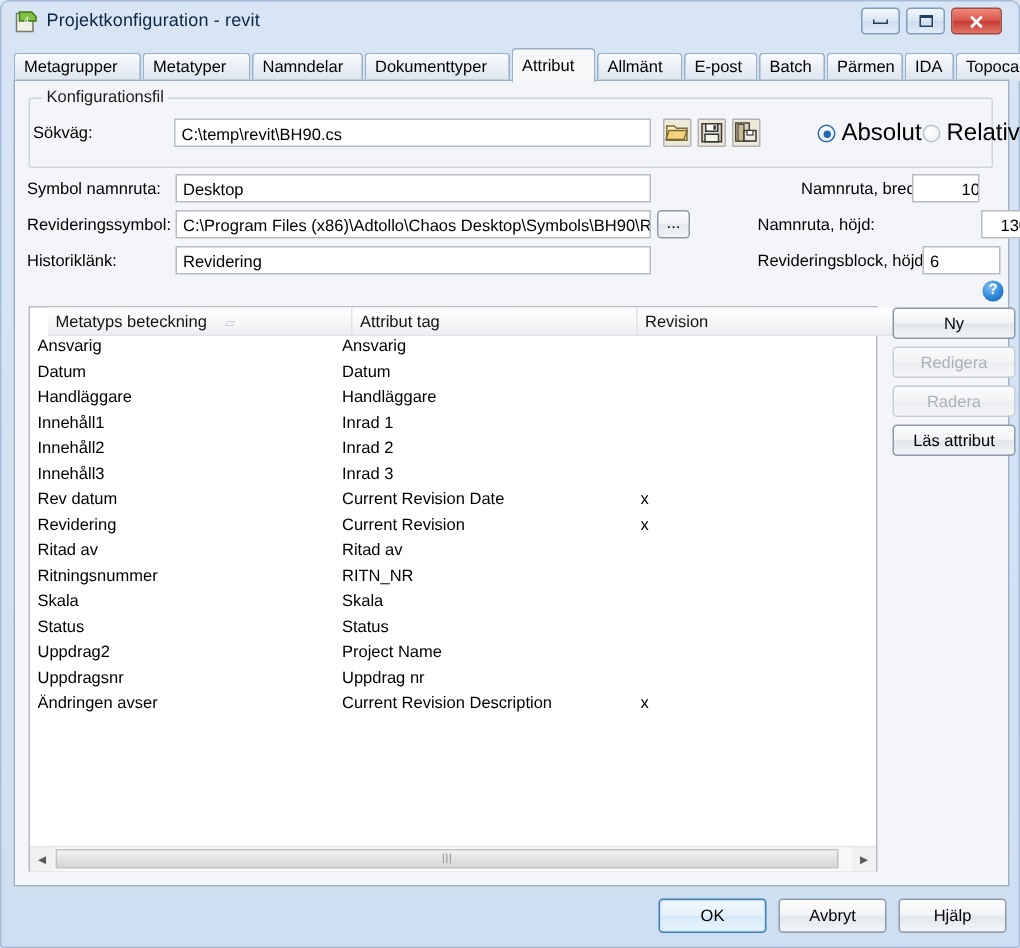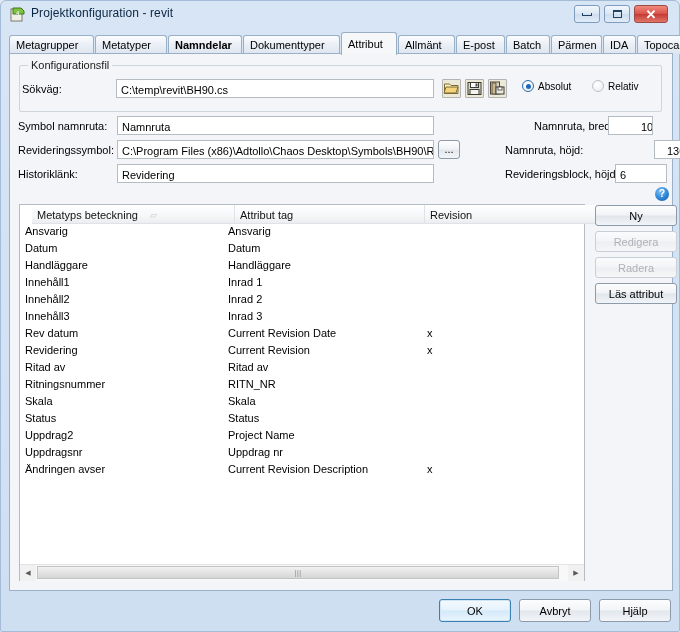--- a/index.html
+++ b/index.html
@@ -171,22 +171,23 @@
   }
   #icon-open  { left: 432px; }
   #icon-save  { left: 455px; }
   #icon-saveas{ left: 478px; }
 
   
   .radio-wrap {
     position: absolute;
     top: 26px;
     display: flex; align-items: center;
-    font-size: 10px; color: #000;
-    white-space: nowrap;
+    font-size: 16px; color: #000;
+    white-space: nowrap;
+    margin-left: 23px;
   }
   #radio-absolut { left: 512px; }
   #radio-relativ { left: 582px; }
   .radio {
     width: 12px; height: 12px;
     border-radius: 50%;
     box-sizing: border-box;
     border: 1px solid #8e9aa6;
     background: radial-gradient(circle at 40% 35%, #ffffff 0%, #eef1f5 70%, #dde3ea 100%);
     margin-right: 4px;
@@ -425,21 +426,21 @@
         </div>
     </div>
     <div class="wbtn" id="btn-close">
       <div class="wbtn-glyph">✕</div>
     </div>
   </div>
 
   <div id="tabstrip">
     <div class="tab" id="tab0" style="left:0px;   width:85px;">Metagrupper</div>
     <div class="tab" id="tab1" style="left:86px;  width:72px;">Metatyper</div>
-    <div class="tab" id="tab2" style="left:159px; width:74px;font-weight:bold;">Namndelar</div>
+    <div class="tab" id="tab2" style="left:159px; width:74px;">Namndelar</div>
     <div class="tab" id="tab3" style="left:234px; width:97px;">Dokumenttyper</div>
     <div class="tab active" id="tab4" style="left:332px; width:56px;">Attribut</div>
     <div class="tab" id="tab5" style="left:389px; width:57px;">Allmänt</div>
     <div class="tab" id="tab6" style="left:447px; width:49px;">E-post</div>
     <div class="tab" id="tab7" style="left:497px; width:44px;">Batch</div>
     <div class="tab" id="tab8" style="left:542px; width:51px;">Pärmen</div>
     <div class="tab" id="tab9" style="left:594px; width:33px;">IDA</div>
     <div class="tab" id="tab10" style="left:628px; width:55px;">Topocad</div>
   </div>
 
@@ -477,21 +478,21 @@
     <div class="radio-wrap" id="radio-absolut">
       <span class="radio checked"></span>
       <span>Absolut</span>
     </div>
     <div class="radio-wrap" id="radio-relativ">
       <span class="radio disabled"></span>
       <span>Relativ</span>
     </div>
 
     <div class="flabel" id="lbl-symbol">Symbol namnruta:</div>
-    <div class="textbox" id="in-symbol">Namnruta</div>
+    <div class="textbox" id="in-symbol">Desktop</div>
 
     <div class="flabel" id="lbl-revsym">Revideringssymbol:</div>
     <div class="textbox" id="in-revsym">C:\Program Files (x86)\Adtollo\Chaos Desktop\Symbols\BH90\Re</div>
     <div id="btn-browse">...</div>
 
     <div class="flabel" id="lbl-hist">Historiklänk:</div>
     <div class="textbox" id="in-hist">Revidering</div>
 
     <div class="flabel" id="lbl-bredd">Namnruta, bredd:</div>
     <div class="textbox" id="in-bredd">100</div>

